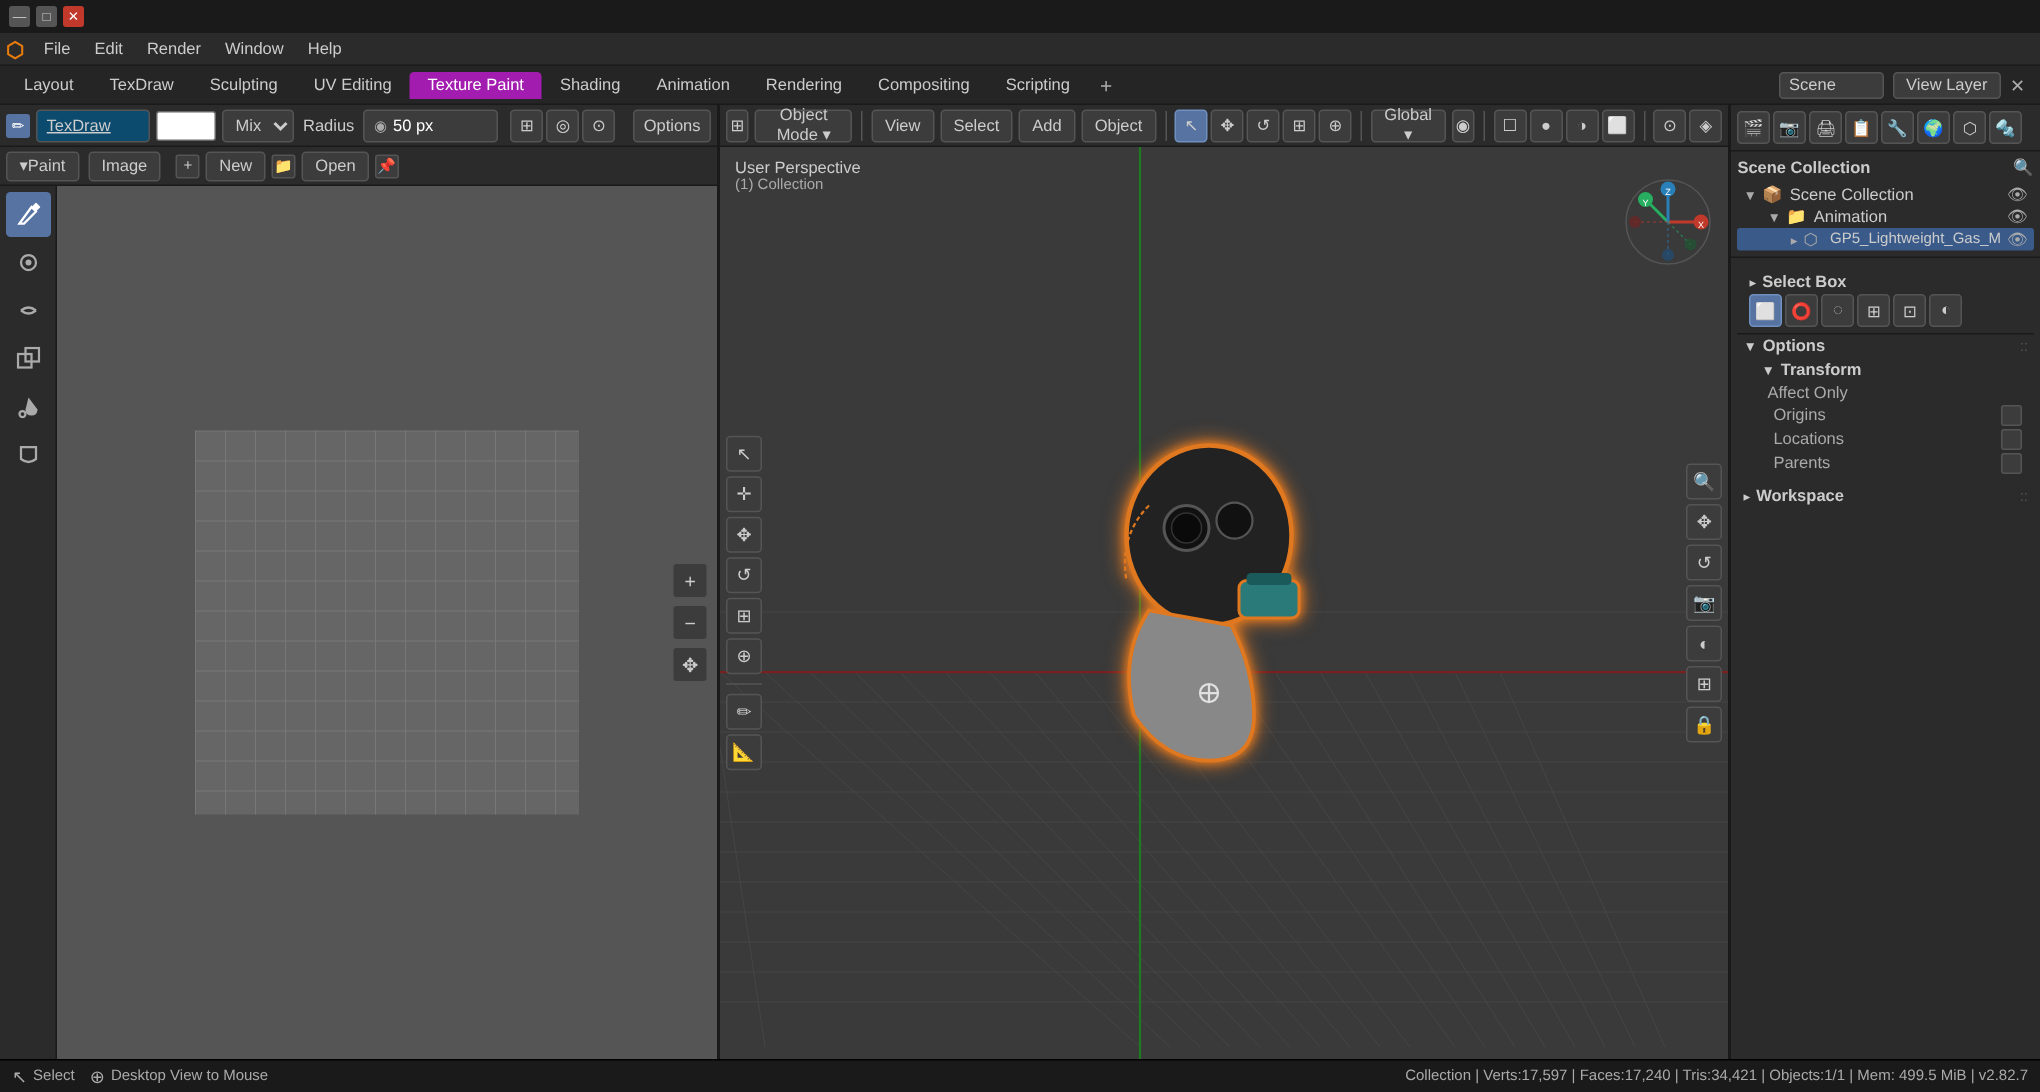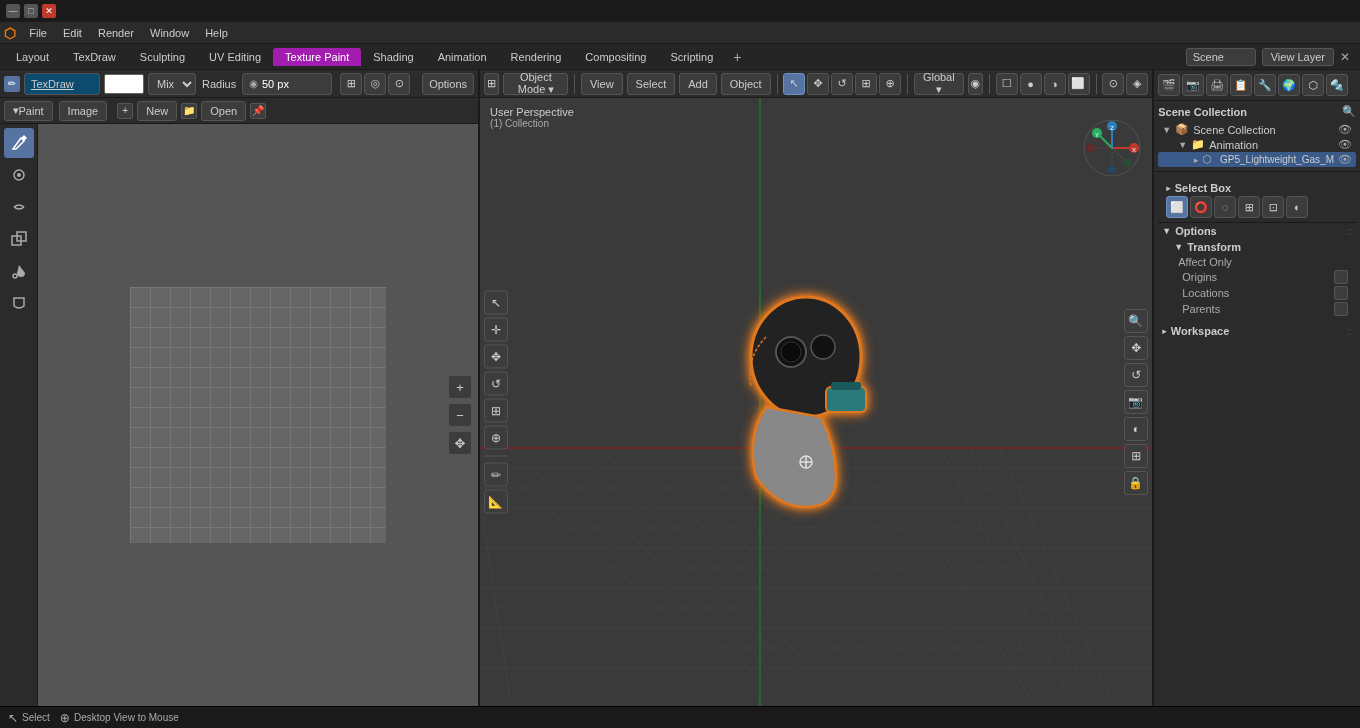--- a/index.html
+++ b/index.html
@@ -551,13 +551,16 @@
 
 <div id="statusbar">
   <div class="status-item">
     <span class="status-icon">↖</span>
     <span>Select</span>
   </div>
   <div class="status-item">
     <span class="status-icon">⊕</span>
     <span>Desktop View to Mouse</span>
   </div>
+  <div class="status-item" style="flex:1;justify-content:flex-end;">
+    <span>Collection | Verts:17,597 | Faces:17,240 | Tris:34,421 | Objects:1/1 | Mem: 499.5 MiB | v2.82.7</span>
+  </div>
 </div>
 
 </body></html>

